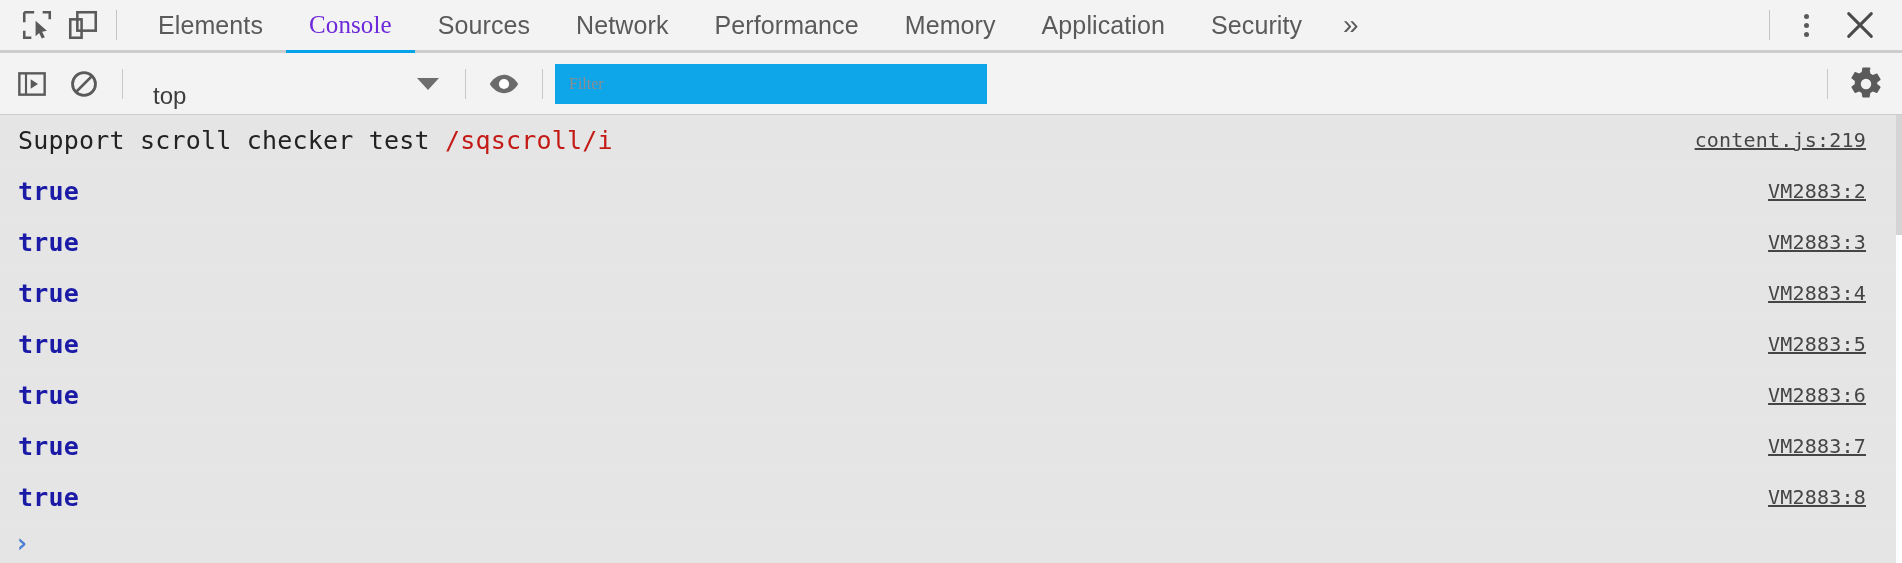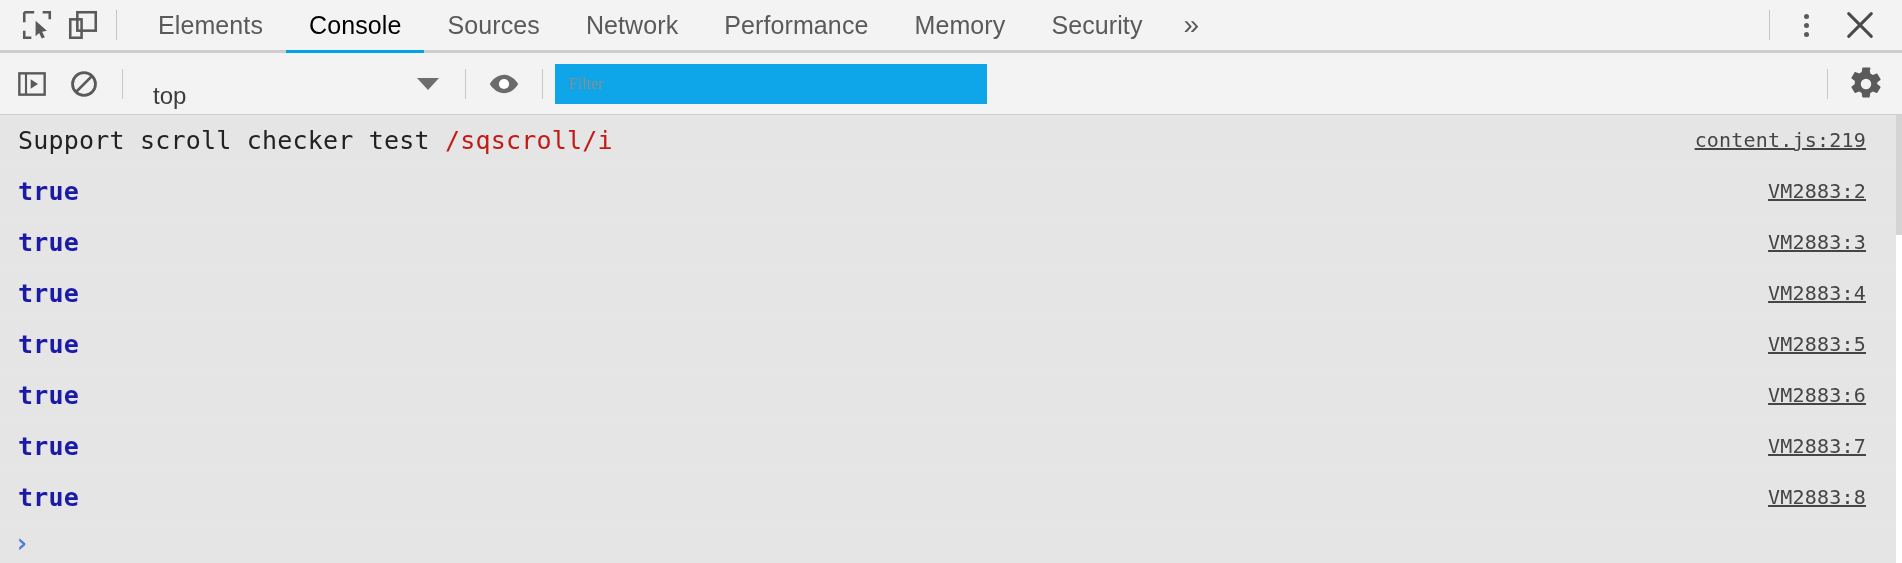--- a/index.html
+++ b/index.html
@@ -63,21 +63,22 @@
     align-items: center;
     padding: 0 23px;
     font-size: 25px;
     color: #5a5a5a;
     white-space: nowrap;
     cursor: pointer;
     position: relative;
     letter-spacing: 0.1px;
   }
   .tab.active {
-    color: #000000;
+    color: #6d28d9;
+    font-family: Liberation Serif, serif;
   }
   .tab.active::after {
     content: "";
     position: absolute;
     left: 0; right: 0;
     bottom: -3px;
     height: 3px;
     background: #00a2e8;
   }
   .tab-more {
@@ -297,20 +298,21 @@
       <div class="vsep"></div>
     </div>
 
     <div class="tabs">
       <div class="tab">Elements</div>
       <div class="tab active">Console</div>
       <div class="tab">Sources</div>
       <div class="tab">Network</div>
       <div class="tab">Performance</div>
       <div class="tab">Memory</div>
+      <div class="tab">Application</div>
       <div class="tab">Security</div>
       <div class="tab-more">»</div>
     </div>
 
     <div class="tabbar-right">
       <div class="vsep"></div>
       <div class="kebab">
         <i></i>
           <i></i>
           <i></i>

